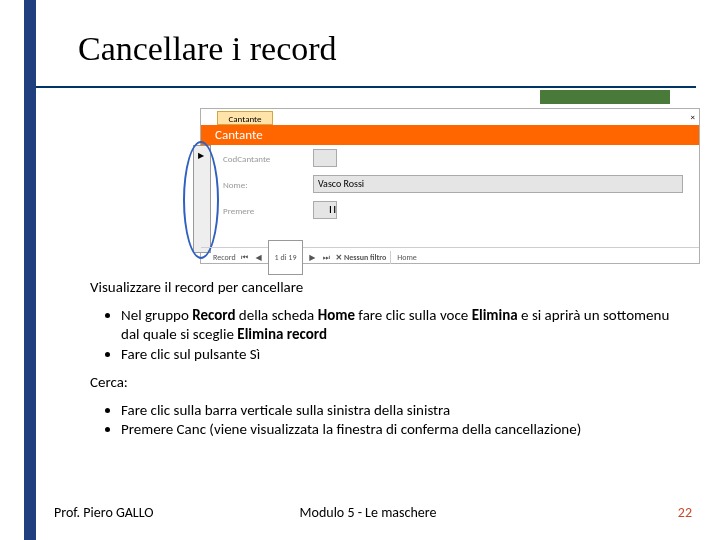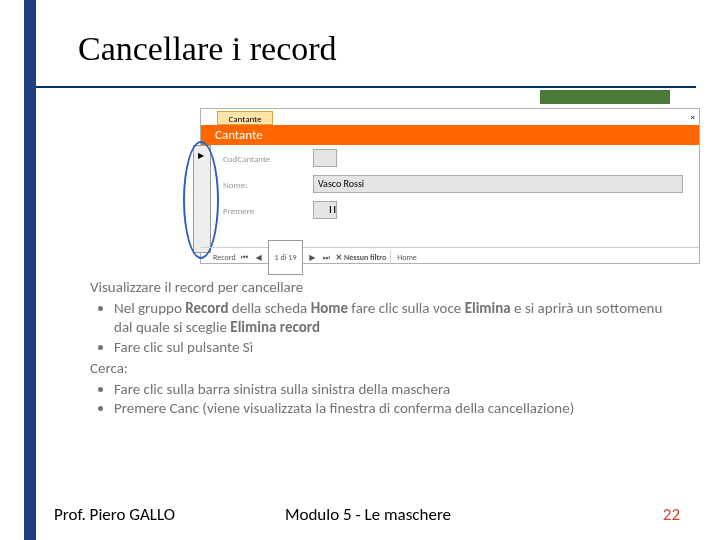--- a/index.html
+++ b/index.html
@@ -24,29 +24,29 @@
   .ss-field { position: absolute; left: 100px; top: 0; width: 370px; height: 18px; border: 1px solid #aaa; background: #e5e5e5; font-size: 10px; padding-left: 4px; line-height: 16px; }
   .ss-field.narrow { width: 24px; font-size: 9px; line-height: 16px; text-align: right; padding-left: 2px; font-weight: bold; }
   .ss-sep { position:absolute; left:0; top:138px; width:100%; height:1px; background:#cecece; }
   .ss-nav { position: absolute; left: 0; top: 142px; width: 100%; height: 13px; font-size: 8px; color: #444; padding-left: 12px; line-height: 13px; display:flex; gap:4px; align-items:center; }
   .ss-nav span { color:#555; }
   .navbtn { display:inline-block; width:10px; text-align:center; color:#999; }
   .navbox { display:inline-block; border:1px solid #999; padding:10px 6px; background:#fff; color:#000;}
   .navfilter { color:#999;font-weight:bold; }
   .ss-search { border-left: 1px solid #cecece; padding-left:6px; color:#888; }
 
-  .body-text { position: absolute; left: 90px; top: 278px; width: 595px; font-size: 15px; line-height: 1.28; color: #737373; }
+  .body-text { position: absolute; left: 90px; top: 278px; width: 595px; font-size: 15px; line-height: 1.28; color: #000000; }
   .body-text p { margin: 0; }
-  .body-text ul { list-style: disc; margin: 2px; padding-left: 22px; }
+  .body-text ul { list-style: disc; margin: 9px; padding-left: 22px; }
   .body-text b { font-weight: 700; }
 
-  .footer { position: absolute; left: 0; top: 504px; width: 720px; height: 20px; font-size: 17px; text-decoration: underline; }
+  .footer { position: absolute; left: 0; top: 504px; width: 720px; height: 20px; font-size: 14px; text-decoration: underline; }
   .footer .l { position: absolute; left: 54px; color: #000; }
   .footer .c { position: absolute; left: 8px; width: 720px; text-align: center; color: #000; }
-  .footer .r { position: absolute; right: 40px; color: #cd4828; }
+  .footer .r { position: absolute; right: 28px; color: #cd4828; }
 </style>
 </head>
 <body>
 
 <div class="slide">
   <div class="sidebar"></div>
   <div class="title">Cancellare i record</div>
   <div class="hr"></div>
   <div class="accent-box"></div>
 
@@ -90,21 +90,21 @@
   <div class="body-text">
     <p>Visualizzare il record per cancellare</p>
     <ul>
       <li>
         <span>Nel gruppo </span><b>Record</b><span> della scheda </span><b>Home</b><span> fare clic sulla voce </span><b>Elimina</b><span> e si aprirà un sottomenu dal quale si sceglie </span><b>Elimina record</b>
       </li>
       <li>Fare clic sul pulsante Sì</li>
     </ul>
     <p>Cerca:</p>
     <ul>
-      <li>Fare clic sulla barra sinistra sulla sinistra della maschera</li>
+      <li>Fare clic sulla barra verticale sulla sinistra della sinistra</li>
       <li>Premere Canc (viene visualizzata la finestra di conferma della cancellazione)</li>
     </ul>
   </div>
 
   <div class="footer">
     <div class="l">Prof. Piero GALLO</div>
     <div class="c">Modulo 5  -  Le maschere</div>
     <div class="r">22</div>
   </div>
 </div>

